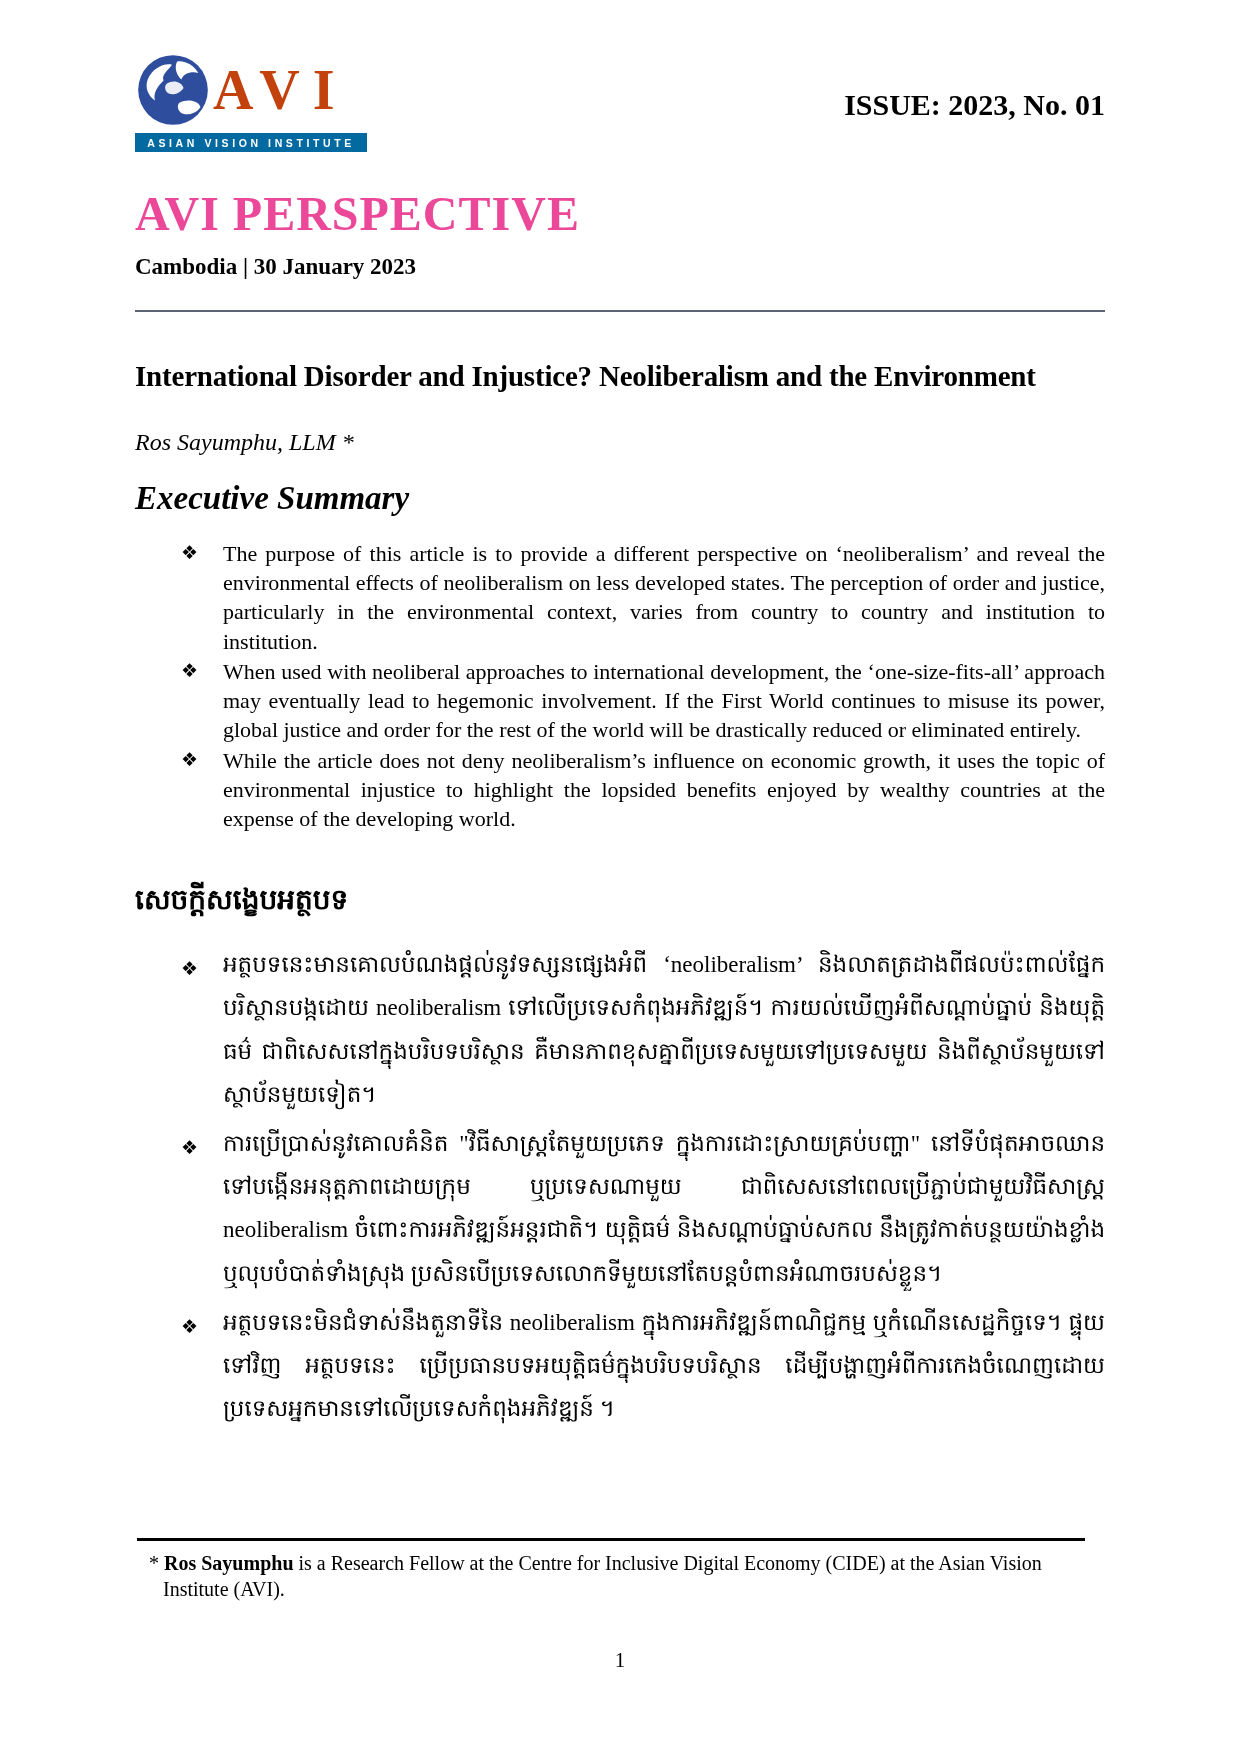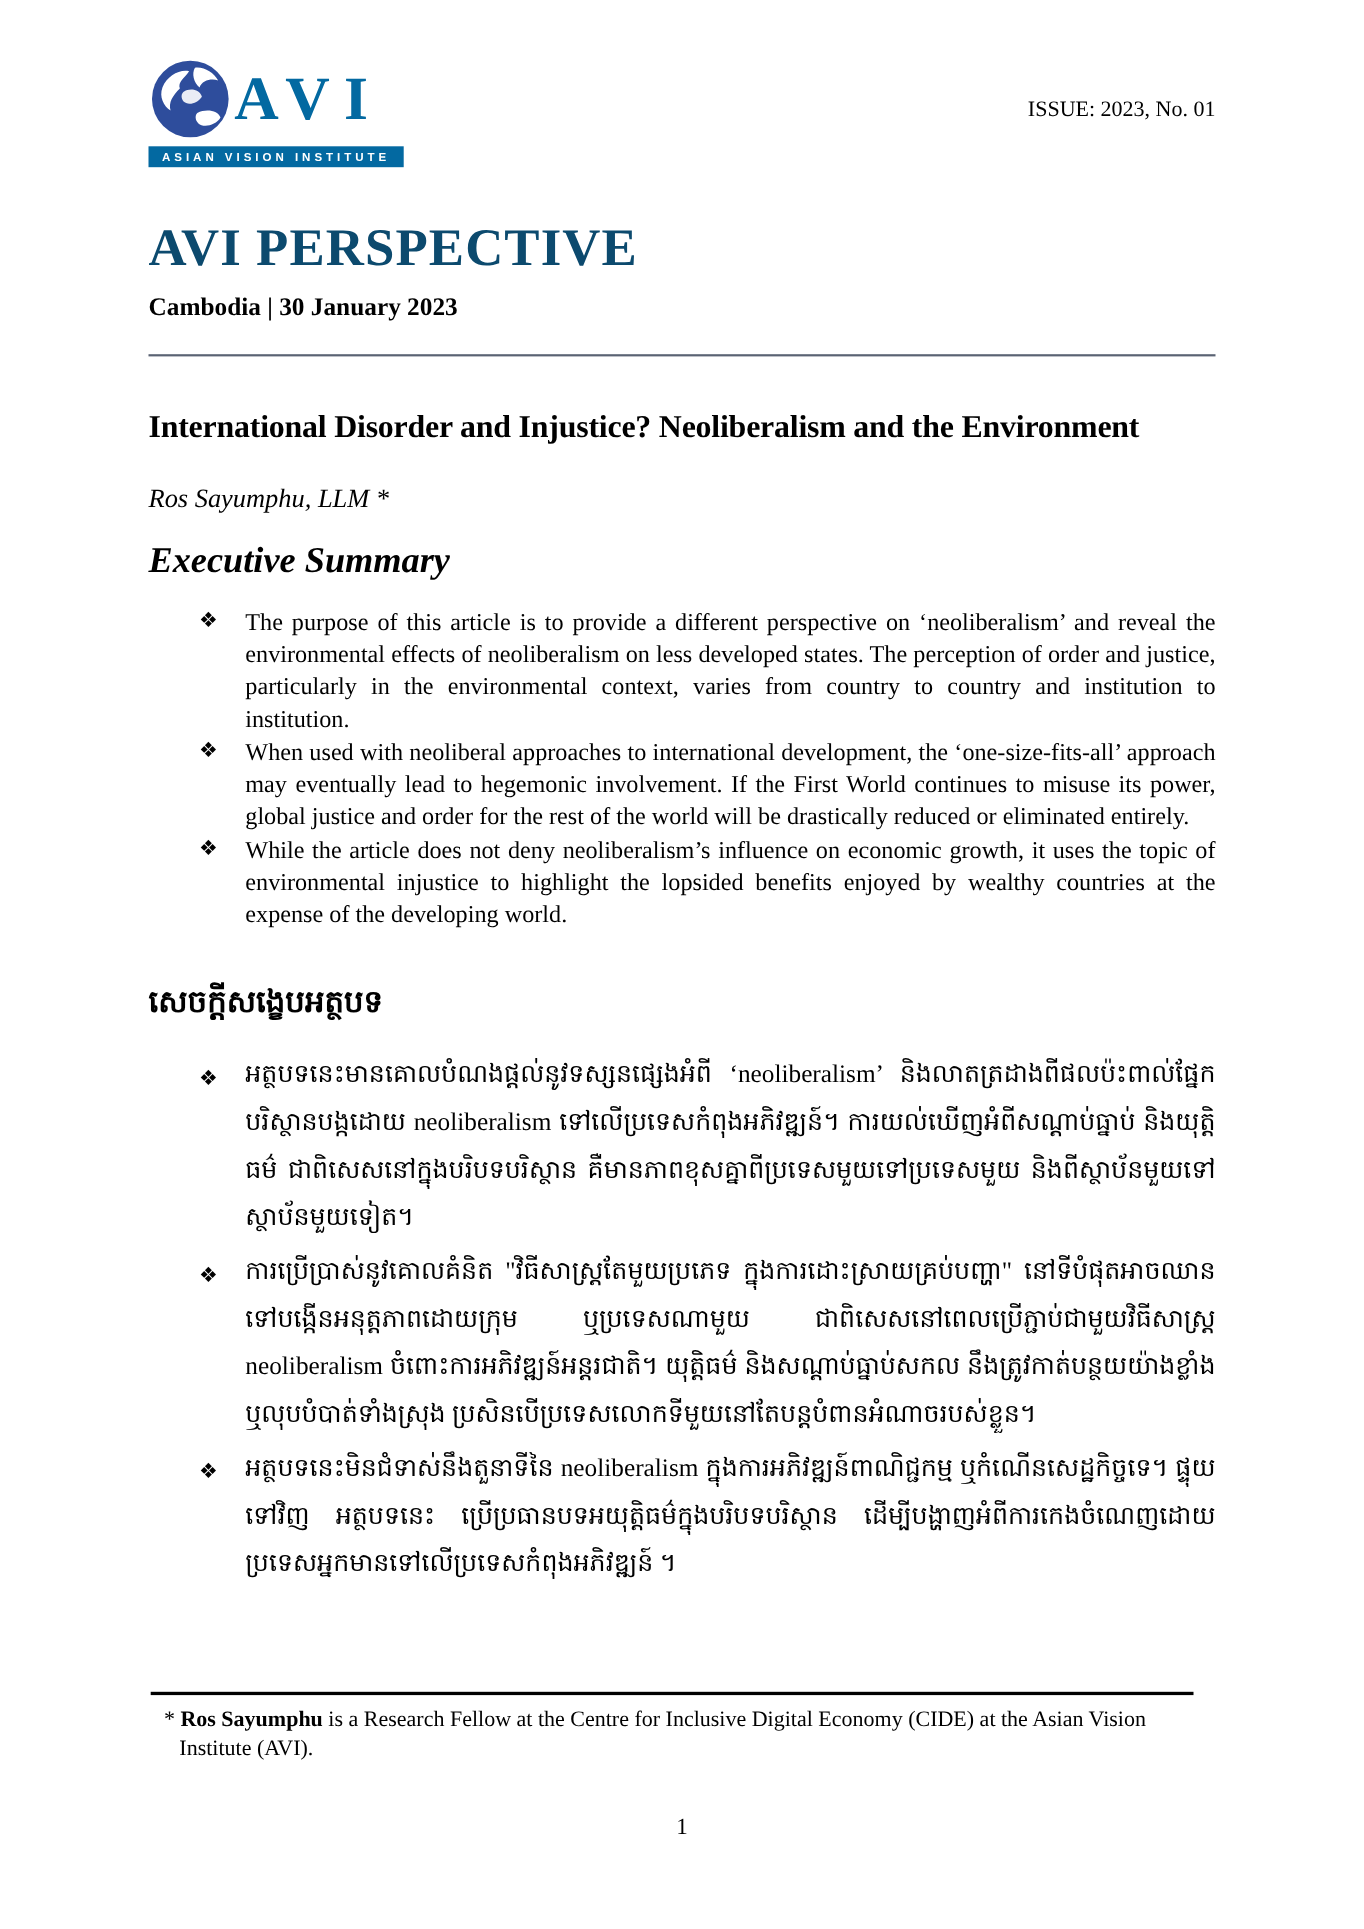--- a/index.html
+++ b/index.html
@@ -19,47 +19,47 @@
   
   .header-row { display: flex; justify-content: space-between; align-items: flex-start; }
   .logo-block { width: 232px; }
   .logo-top { display: flex; align-items: center; }
   .globe { width: 76px; height: 76px; flex: 0 0 auto; }
   .logo-acronym {
     font-family: "Liberation Serif", serif;
     font-weight: bold;
     font-size: 56px;
     letter-spacing: 13px;
-    color: #0369a1;
+    color: #c2410c;
     margin-left: 2px;
     line-height: 1;
   }
   .logo-bar {
     margin-top: 5px;
     background: #0369a1;
     color: #ffffff;
     font-family: "Liberation Sans", sans-serif;
     font-weight: bold;
     font-size: 10.5px;
     letter-spacing: 3.6px;
     text-align: center;
     padding: 4px 2px 3px 2px;
     white-space: nowrap;
   }
   .issue-label {
     margin-top: 36px;
-    font-weight: normal;
-    font-size: 20px;
+    font-weight: bold;
+    font-size: 30px;
     white-space: nowrap;
   }
 
   
   .masthead-title {
-    margin-top: 50px;
-    color: #0c4a6e;
+    margin-top: 38px;
+    color: #ec4899;
     font-weight: bold;
     font-size: 48px;
     letter-spacing: 1px;
     line-height: 1;
   }
   .dateline { margin-top: 16px; font-weight: bold; font-size: 23px; }
   .rule-gray { border: none; border-top: 2px solid #5a6373; margin-top: 30px; }
 
   
   .article-title {

